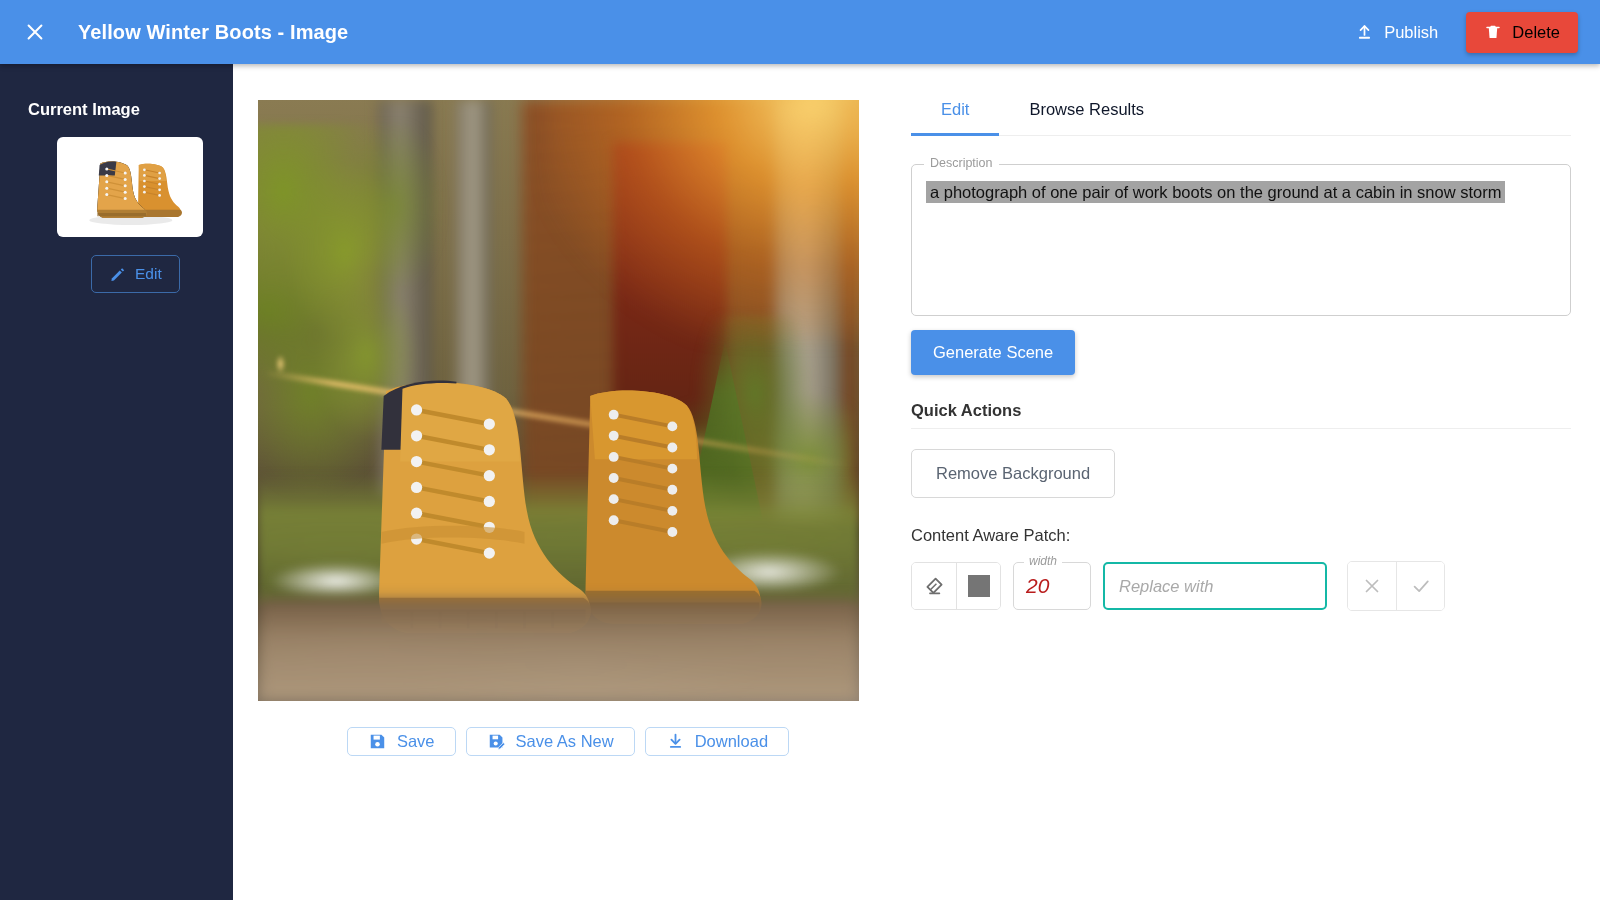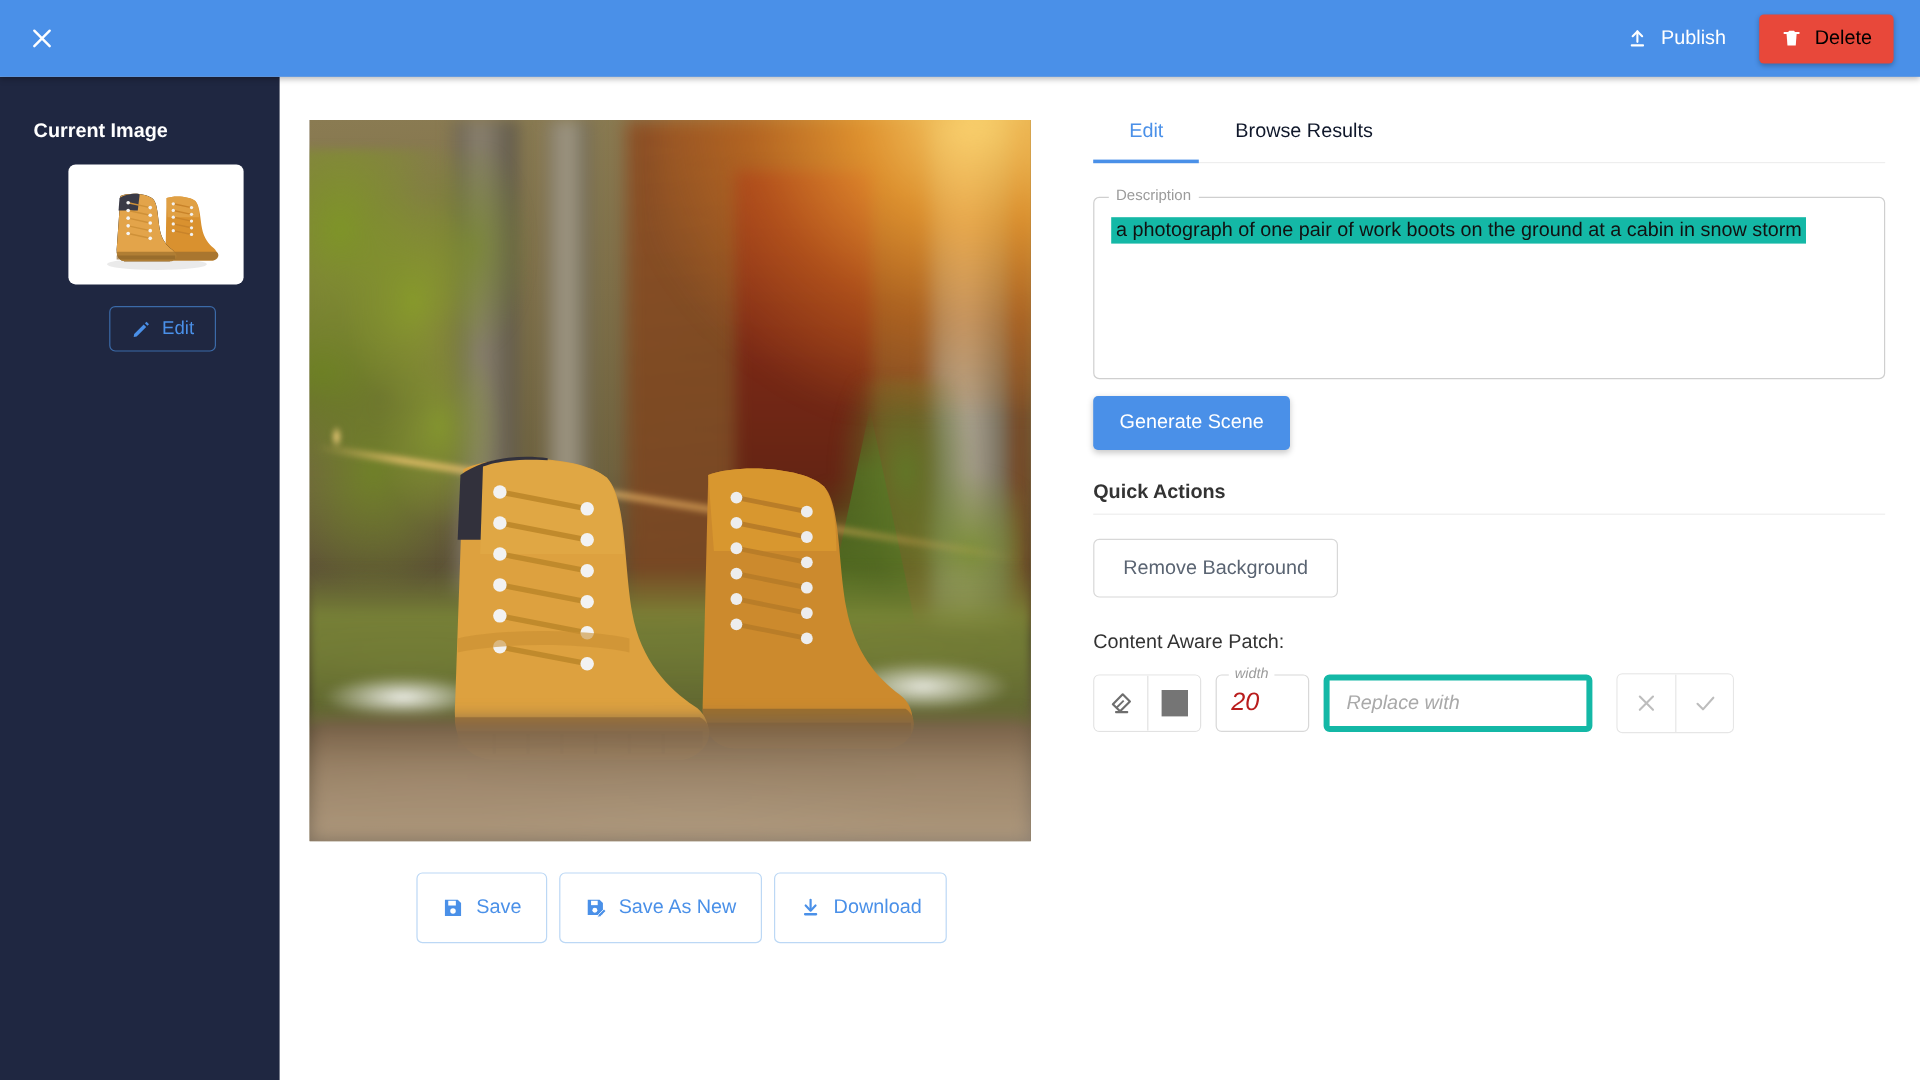--- a/index.html
+++ b/index.html
@@ -196,21 +196,21 @@
   
   .boots-svg { position: absolute; left: 10%; top: 44%; width: 82%; height: 52%; }
 
   
   .action-row {
     display: flex; gap: 10px; margin-top: 26px; justify-content: center;
   }
   .act-btn {
     display: inline-flex; align-items: center; gap: 10px;
     background: #fff; border: 1px solid #bcd8f5; color: #4a90e8;
-    border-radius: 5px; padding: 19px 20px; font-size: 16.5px; cursor: pointer;
+    border-radius: 5px; padding: 4px 20px; font-size: 16.5px; cursor: pointer;
     font-family: "Liberation Sans", sans-serif;
   }
 
   
   .right-panel {
     position: absolute; left: 678px; top: 22px; width: 660px;
   }
   .tabs { display: flex; gap: 0; border-bottom: 1px solid #eeeeee; }
   .tab {
     padding: 14px 30px 16px 30px; font-size: 16.5px;
@@ -227,21 +227,21 @@
     border: 1px solid #cfcfcf; border-radius: 5px;
     height: 152px; padding: 16px 14px 10px 14px;
     position: relative; background: #fff;
   }
   .desc-legend {
     position: absolute; top: -9px; left: 12px; background: #fff;
     padding: 0 6px; font-size: 12.5px; color: #9b9b9b;
   }
   .desc-text {
     font-size: 16.5px; color: #111111; line-height: 1.45;
-    background: #14b8a6; display: inline; padding: 2px 4px;
+    background: #a3a3a3; display: inline; padding: 2px 4px;
     box-decoration-break: clone; -webkit-box-decoration-break: clone;
   }
   .gen-row { display: flex; margin-top: 14px; }
   .gen-btn {
     background: #4a90e8; color: #fff; border: none; border-radius: 4px;
     padding: 13px 22px; font-size: 16.5px; cursor: pointer;
     box-shadow: 0 2px 5px rgba(0,0,0,0.22);
     font-family: "Liberation Sans", sans-serif;
   }
   .qa-title {
@@ -271,21 +271,21 @@
     border: 1px solid #d8d8d8; border-radius: 5px; background: #fff;
     display: flex; align-items: center; padding-left: 12px;
   }
   .width-legend {
     position: absolute; top: -9px; left: 10px; background: #fff;
     padding: 0 5px; font-size: 12px; color: #9b9b9b;
   }
   .width-val { font-size: 21px; color: #b91c1c; }
   .replace-field {
     flex: 1; max-width: 224px; height: 48px;
-    border: 5px solid #14b8a6; border-radius: 5px; background: #fff;
+    border: 2px solid #14b8a6; border-radius: 5px; background: #fff;
     display: flex; align-items: center; padding-left: 14px;
   }
   .replace-ph { font-size: 16.5px; color: #a9a9a9; }
   .confirm-group {
     display: flex; border: 1px solid #e6e6e6; border-radius: 5px; overflow: hidden;
     margin-left: 8px; background: #fff;
   }
   .confirm-btn {
     width: 48px; height: 48px; border: none; background: #fff;
     display: flex; align-items: center; justify-content: center; cursor: pointer;
@@ -297,20 +297,21 @@
 <body>
 
 <div class="app">
 
   <div class="header">
     <button class="close-btn">
       <svg width="22" height="22" viewBox="0 0 24 24">
         <path d="M5 5 L19 19 M19 5 L5 19" stroke="#ffffff" stroke-width="2.2" stroke-linecap="round" fill="none"></path>
       </svg>
     </button>
+    <div class="header-title">Yellow Winter Boots - Image</div>
     <div class="header-spacer"></div>
 
     <button class="publish-btn">
       <svg width="19" height="19" viewBox="0 0 24 24">
         <path d="M12 4 L12 15" stroke="#fff" stroke-width="2.2" stroke-linecap="round"></path>
         <path d="M7 9 L12 4 L17 9" stroke="#fff" stroke-width="2.2" fill="none" stroke-linecap="round" stroke-linejoin="round"></path>
         <rect x="5" y="17.5" width="14" height="2.3" rx="1" fill="#fff"></rect>
       </svg>
       <span>Publish</span>
     </button>

